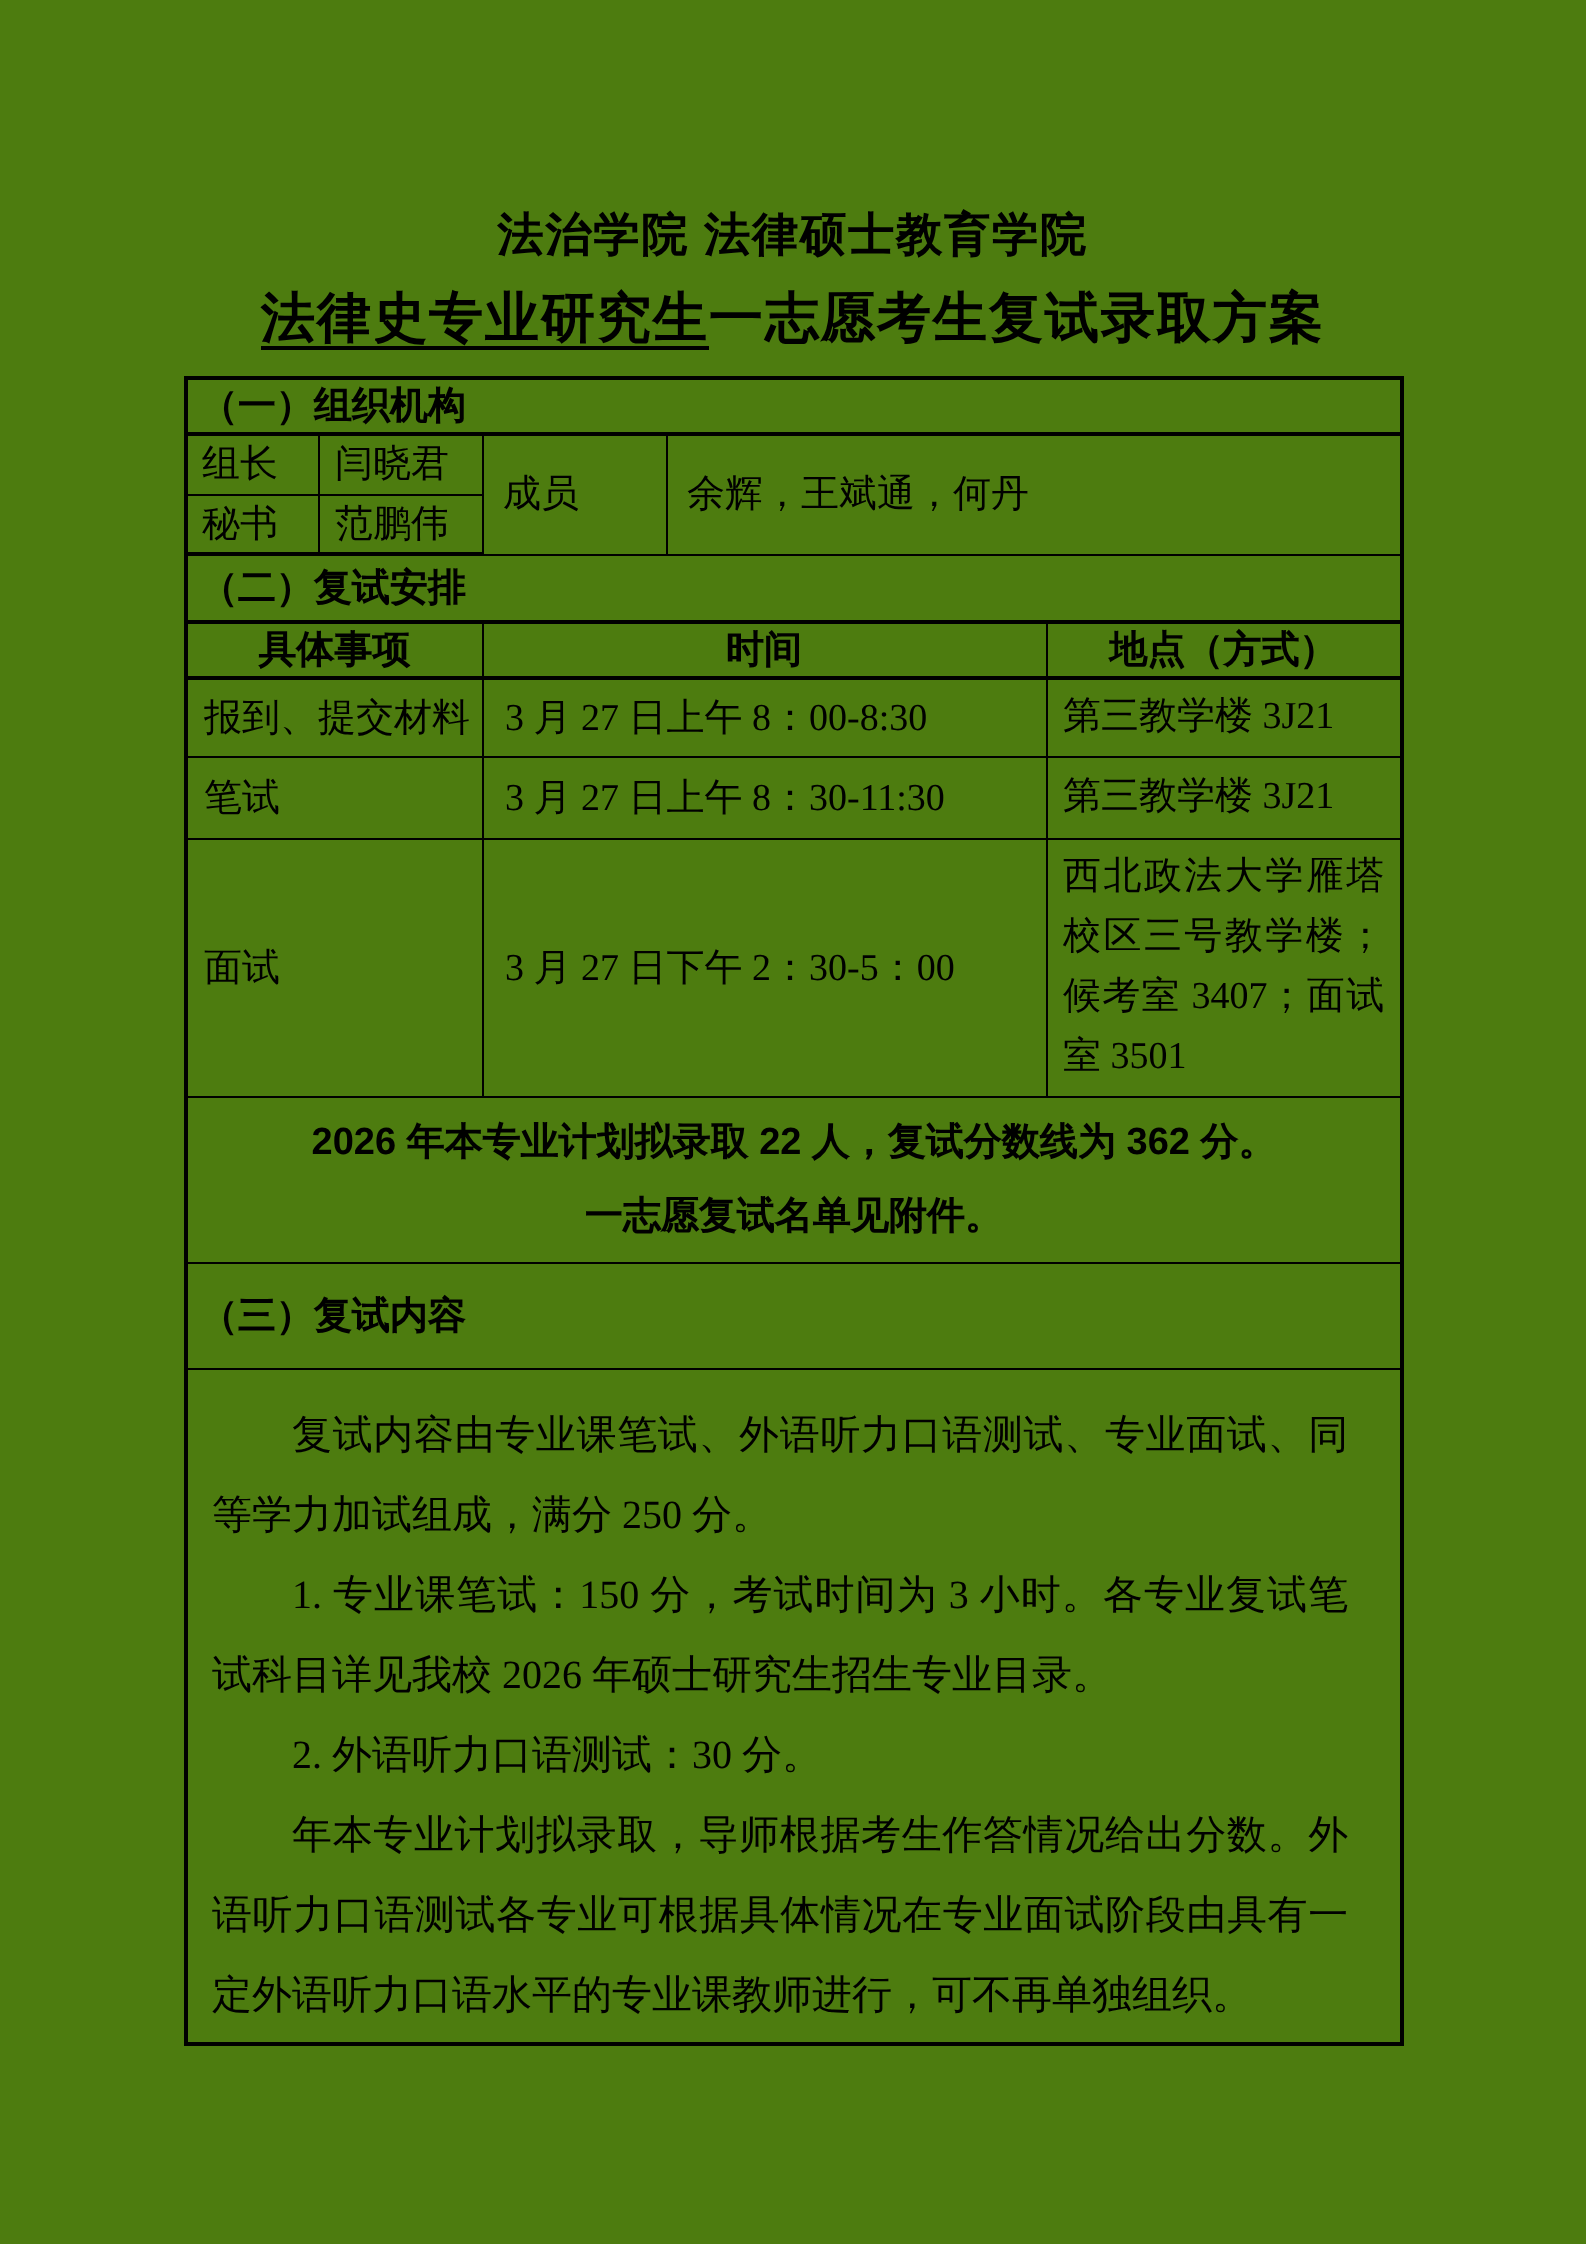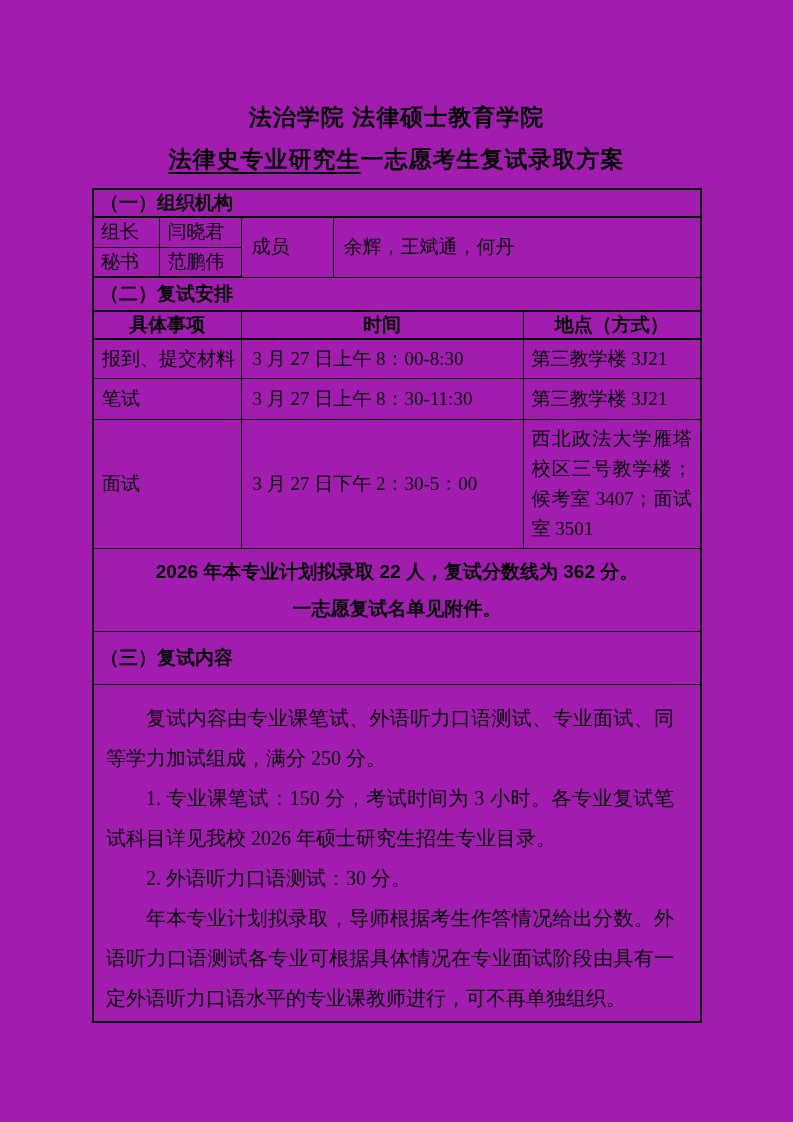--- a/index.html
+++ b/index.html
@@ -8,36 +8,36 @@
     width: 793px;
     height: 1122px;
     position: relative;
     font-family: "Liberation Serif", "DejaVu Serif", serif;
     color: #000000;
     overflow: hidden;
   }
   .page {
     width: 793px;
     height: 1122px;
-    background: #a21caf;
+    background: #4d7c0f;
     padding-top: 100px;
   }
   .doc-title {
     text-align: center;
     font-family: "Liberation Sans", "DejaVu Sans", sans-serif;
     font-weight: bold;
     font-size: 23px;
     line-height: 34px;
     letter-spacing: 1px;
   }
   .doc-subtitle {
     text-align: center;
     font-family: "Liberation Sans", "DejaVu Sans", sans-serif;
     font-weight: bold;
-    font-size: 23px;
+    font-size: 27px;
     line-height: 34px;
     margin-top: 8px;
     letter-spacing: 1px;
   }
   .doc-subtitle .underlined {
     text-decoration: underline;
     text-decoration-thickness: 1.5px;
     text-underline-offset: 5px;
   }
   table.main-table {

